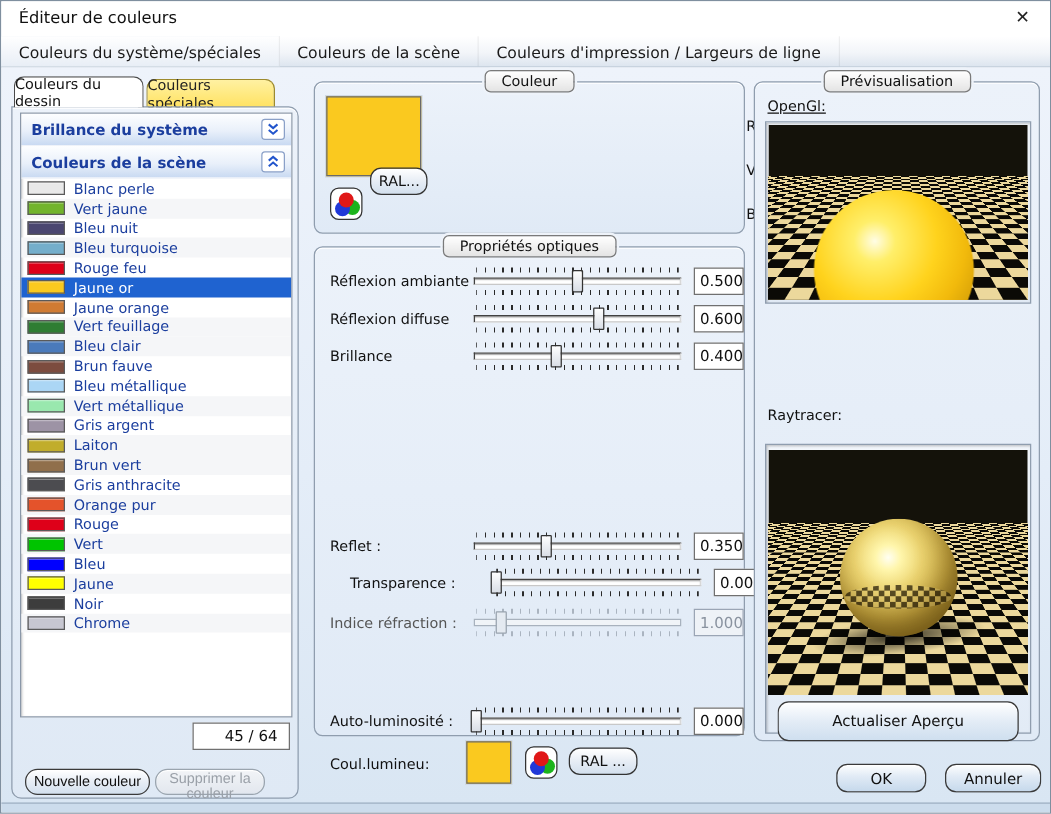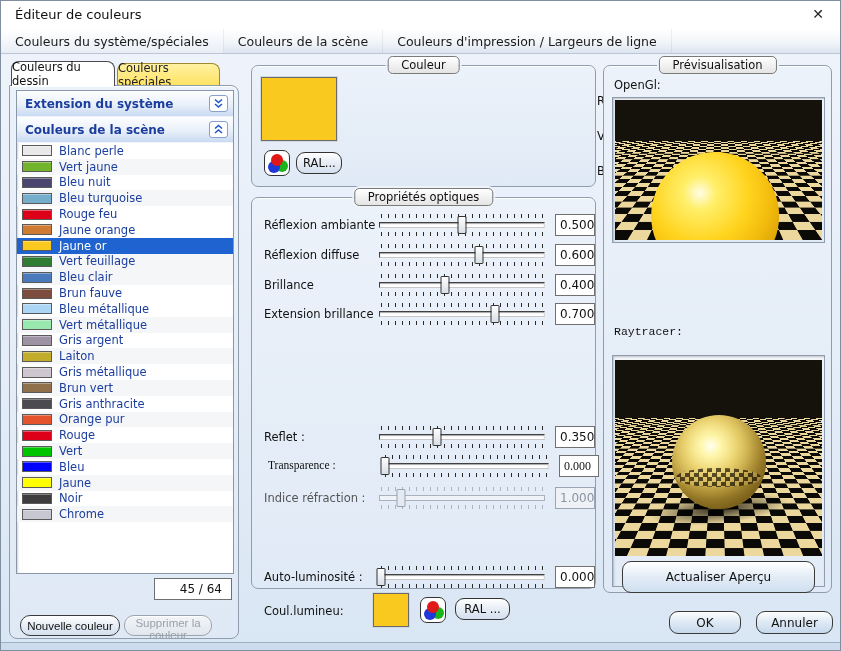--- a/index.html
+++ b/index.html
@@ -143,21 +143,21 @@
       <div class="ltab active">
         <span>Couleurs du dessin</span>
       </div>
       <div class="ltab special">
         <span>Couleurs spéciales</span>
       </div>
 
       <div class="lpanel">
         <div class="listbox">
           <div class="lsection">
-            <span class="lsec-label">Extension du système</span>
+            <span class="lsec-label">Brillance du système</span>
             <span class="chev-btn">
               <svg class="chev" width="11" height="11" viewBox="0 0 11 11">
                 <path d="M2 1.5 L5.5 4.5 L9 1.5" fill="none" stroke="#2255cc" stroke-width="1.6"></path>
                 <path d="M2 6 L5.5 9 L9 6" fill="none" stroke="#2255cc" stroke-width="1.6"></path>
               </svg>
             </span>
           </div>
           <div class="lsection">
             <span class="lsec-label">Couleurs de la scène</span>
             <span class="chev-btn">
@@ -181,28 +181,28 @@
                 <span class="cname">Bleu  nuit</span>
               </div>
               <div class="crow alt">
                 <span class="csw" style="background: rgb(116, 174, 203);"></span>
                 <span class="cname">Bleu turquoise</span>
               </div>
               <div class="crow">
                 <span class="csw" style="background: rgb(222, 0, 25);"></span>
                 <span class="cname">Rouge feu</span>
               </div>
-              <div class="crow">
-                <span class="csw" style="background: rgb(208, 123, 51);"></span>
-                <span class="cname">Jaune orange</span>
-              </div>
               <div class="crow selected alt">
                 <span class="csw" style="background: rgb(250, 201, 31);"></span>
                 <span class="cname">Jaune or</span>
               </div>
+              <div class="crow">
+                <span class="csw" style="background: rgb(208, 123, 51);"></span>
+                <span class="cname">Jaune orange</span>
+              </div>
               <div class="crow alt">
                 <span class="csw" style="background: rgb(47, 125, 51);"></span>
                 <span class="cname">Vert feuillage</span>
               </div>
               <div class="crow alt">
                 <span class="csw" style="background: rgb(74, 122, 187);"></span>
                 <span class="cname">Bleu clair</span>
               </div>
               <div class="crow">
                 <span class="csw" style="background: rgb(124, 76, 63);"></span>
@@ -216,24 +216,20 @@
                 <span class="csw" style="background: rgb(153, 232, 174);"></span>
                 <span class="cname">Vert métallique</span>
               </div>
               <div class="crow">
                 <span class="csw" style="background: rgb(157, 147, 165);"></span>
                 <span class="cname">Gris argent</span>
               </div>
               <div class="crow alt">
                 <span class="csw" style="background: rgb(193, 173, 43);"></span>
                 <span class="cname">Laiton</span>
-              </div>
-              <div class="crow">
-                <span class="csw" style="background: rgb(207, 199, 207);"></span>
-                <span class="cname">Gris métallique</span>
               </div>
               <div class="crow alt">
                 <span class="csw" style="background: rgb(144, 111, 75);"></span>
                 <span class="cname">Brun vert</span>
               </div>
               <div class="crow">
                 <span class="csw" style="background: rgb(76, 76, 80);"></span>
                 <span class="cname">Gris anthracite</span>
               </div>
               <div class="crow alt">
@@ -273,21 +269,21 @@
     </div>
 
     <div class="group cg" style="left:250px;top:11px;width:345px;height:122px;">
       <span class="group-label">Couleur</span>
       <div class="big-swatch" style="left: 9px; top: 11px; width: 76px; height: 64px; background: rgb(250, 201, 31);"></div>
       <div class="rgb-btn" style="left:12px;top:84px;">
         <i class="g"></i>
         <i class="b"></i>
         <i class="r"></i>
       </div>
-      <button class="ral-btn" style="left:44px;top:86px;width:46px;text-align:right;">RAL...</button>
+      <button class="ral-btn" style="left:44px;top:68px;width:46px;text-align:right;">RAL...</button>
 
       <div class="srow" style="left:250px;top:24px;width:345px;">
         <span class="sl-label">R:</span>
         <div class="slider">
           <div class="ticks top"></div>
           <div class="track"></div>
           <div class="ticks bottom"></div>
           <div class="thumb" style="left: 98%;"></div>
         </div>
         <span class="sl-value">250</span>
@@ -340,42 +336,32 @@
       <div class="srow" style="left:0;top:76px;width:345px;">
         <span class="sl-label">Brillance</span>
         <div class="slider">
             <div class="ticks top"></div>
             <div class="track"></div>
             <div class="ticks bottom"></div>
             <div class="thumb" style="left: 40%;"></div>
           </div>
         <span class="sl-value">0.400</span>
       </div>
-      <div class="srow" style="left:0;top:105px;width:345px;">
-        <span class="sl-label">Extension brillance</span>
-        <div class="slider">
-            <div class="ticks top"></div>
-            <div class="track"></div>
-            <div class="ticks bottom"></div>
-            <div class="thumb" style="left: 70%;"></div>
-          </div>
-        <span class="sl-value">0.700</span>
-      </div>
 
       <div class="srow" style="left:0;top:228px;width:345px;">
         <span class="sl-label">Reflet :</span>
         <div class="slider">
             <div class="ticks top"></div>
             <div class="track"></div>
             <div class="ticks bottom"></div>
             <div class="thumb" style="left: 35%;"></div>
           </div>
         <span class="sl-value">0.350</span>
       </div>
-      <div class="srow" style="left:4px;top:257px;width:345px;font-family:Liberation Serif, serif;">
+      <div class="srow" style="left:16px;top:257px;width:345px;">
         <span class="sl-label">Transparence :</span>
         <div class="slider">
             <div class="ticks top"></div>
             <div class="track"></div>
             <div class="ticks bottom"></div>
             <div class="thumb" style="left: 1%;"></div>
           </div>
         <span class="sl-value">0.000</span>
       </div>
       <div class="srow disabled" style="left:0;top:289px;width:345px;">
@@ -405,29 +391,29 @@
         <i class="g"></i>
         <i class="b"></i>
         <i class="r"></i>
       </div>
       <button class="ral-btn" style="left:203px;top:400px;width:55px;">RAL ...</button>
     </div>
 
     <div class="group" style="left:602px;top:11px;width:229px;height:528px;">
       <span class="group-label">Prévisualisation</span>
 
-      <span class="pv-label" style="left:10px;top:12px;">OpenGl:</span>
+      <span class="pv-label" style="left:10px;top:12px;text-decoration:underline;">OpenGl:</span>
       <div class="pv-frame" style="left:8px;top:31px;width:213px;height:146px;">
         <div class="scene gl" style="left:2px;top:2px;width:207px;height:140px;">
           <div class="floor"></div>
           <div class="sphere gl"></div>
         </div>
       </div>
 
-      <span class="pv-label" style="left:10px;top:259px;font-family:Liberation Mono, monospace;">Raytracer:</span>
+      <span class="pv-label" style="left:10px;top:259px;">Raytracer:</span>
       <div class="pv-frame" style="left:8px;top:289px;width:213px;height:232px;">
         <div class="scene rt" style="left:2px;top:4px;width:207px;height:196px;">
           <div class="floor"></div>
           <div class="shadow"></div>
           <div class="sphere rt">
             <div class="refl"></div>
           </div>
         </div>
         <button class="wide-btn" style="left:9px;top:205px;width:193px;height:32px;">Actualiser Aperçu</button>
       </div>

